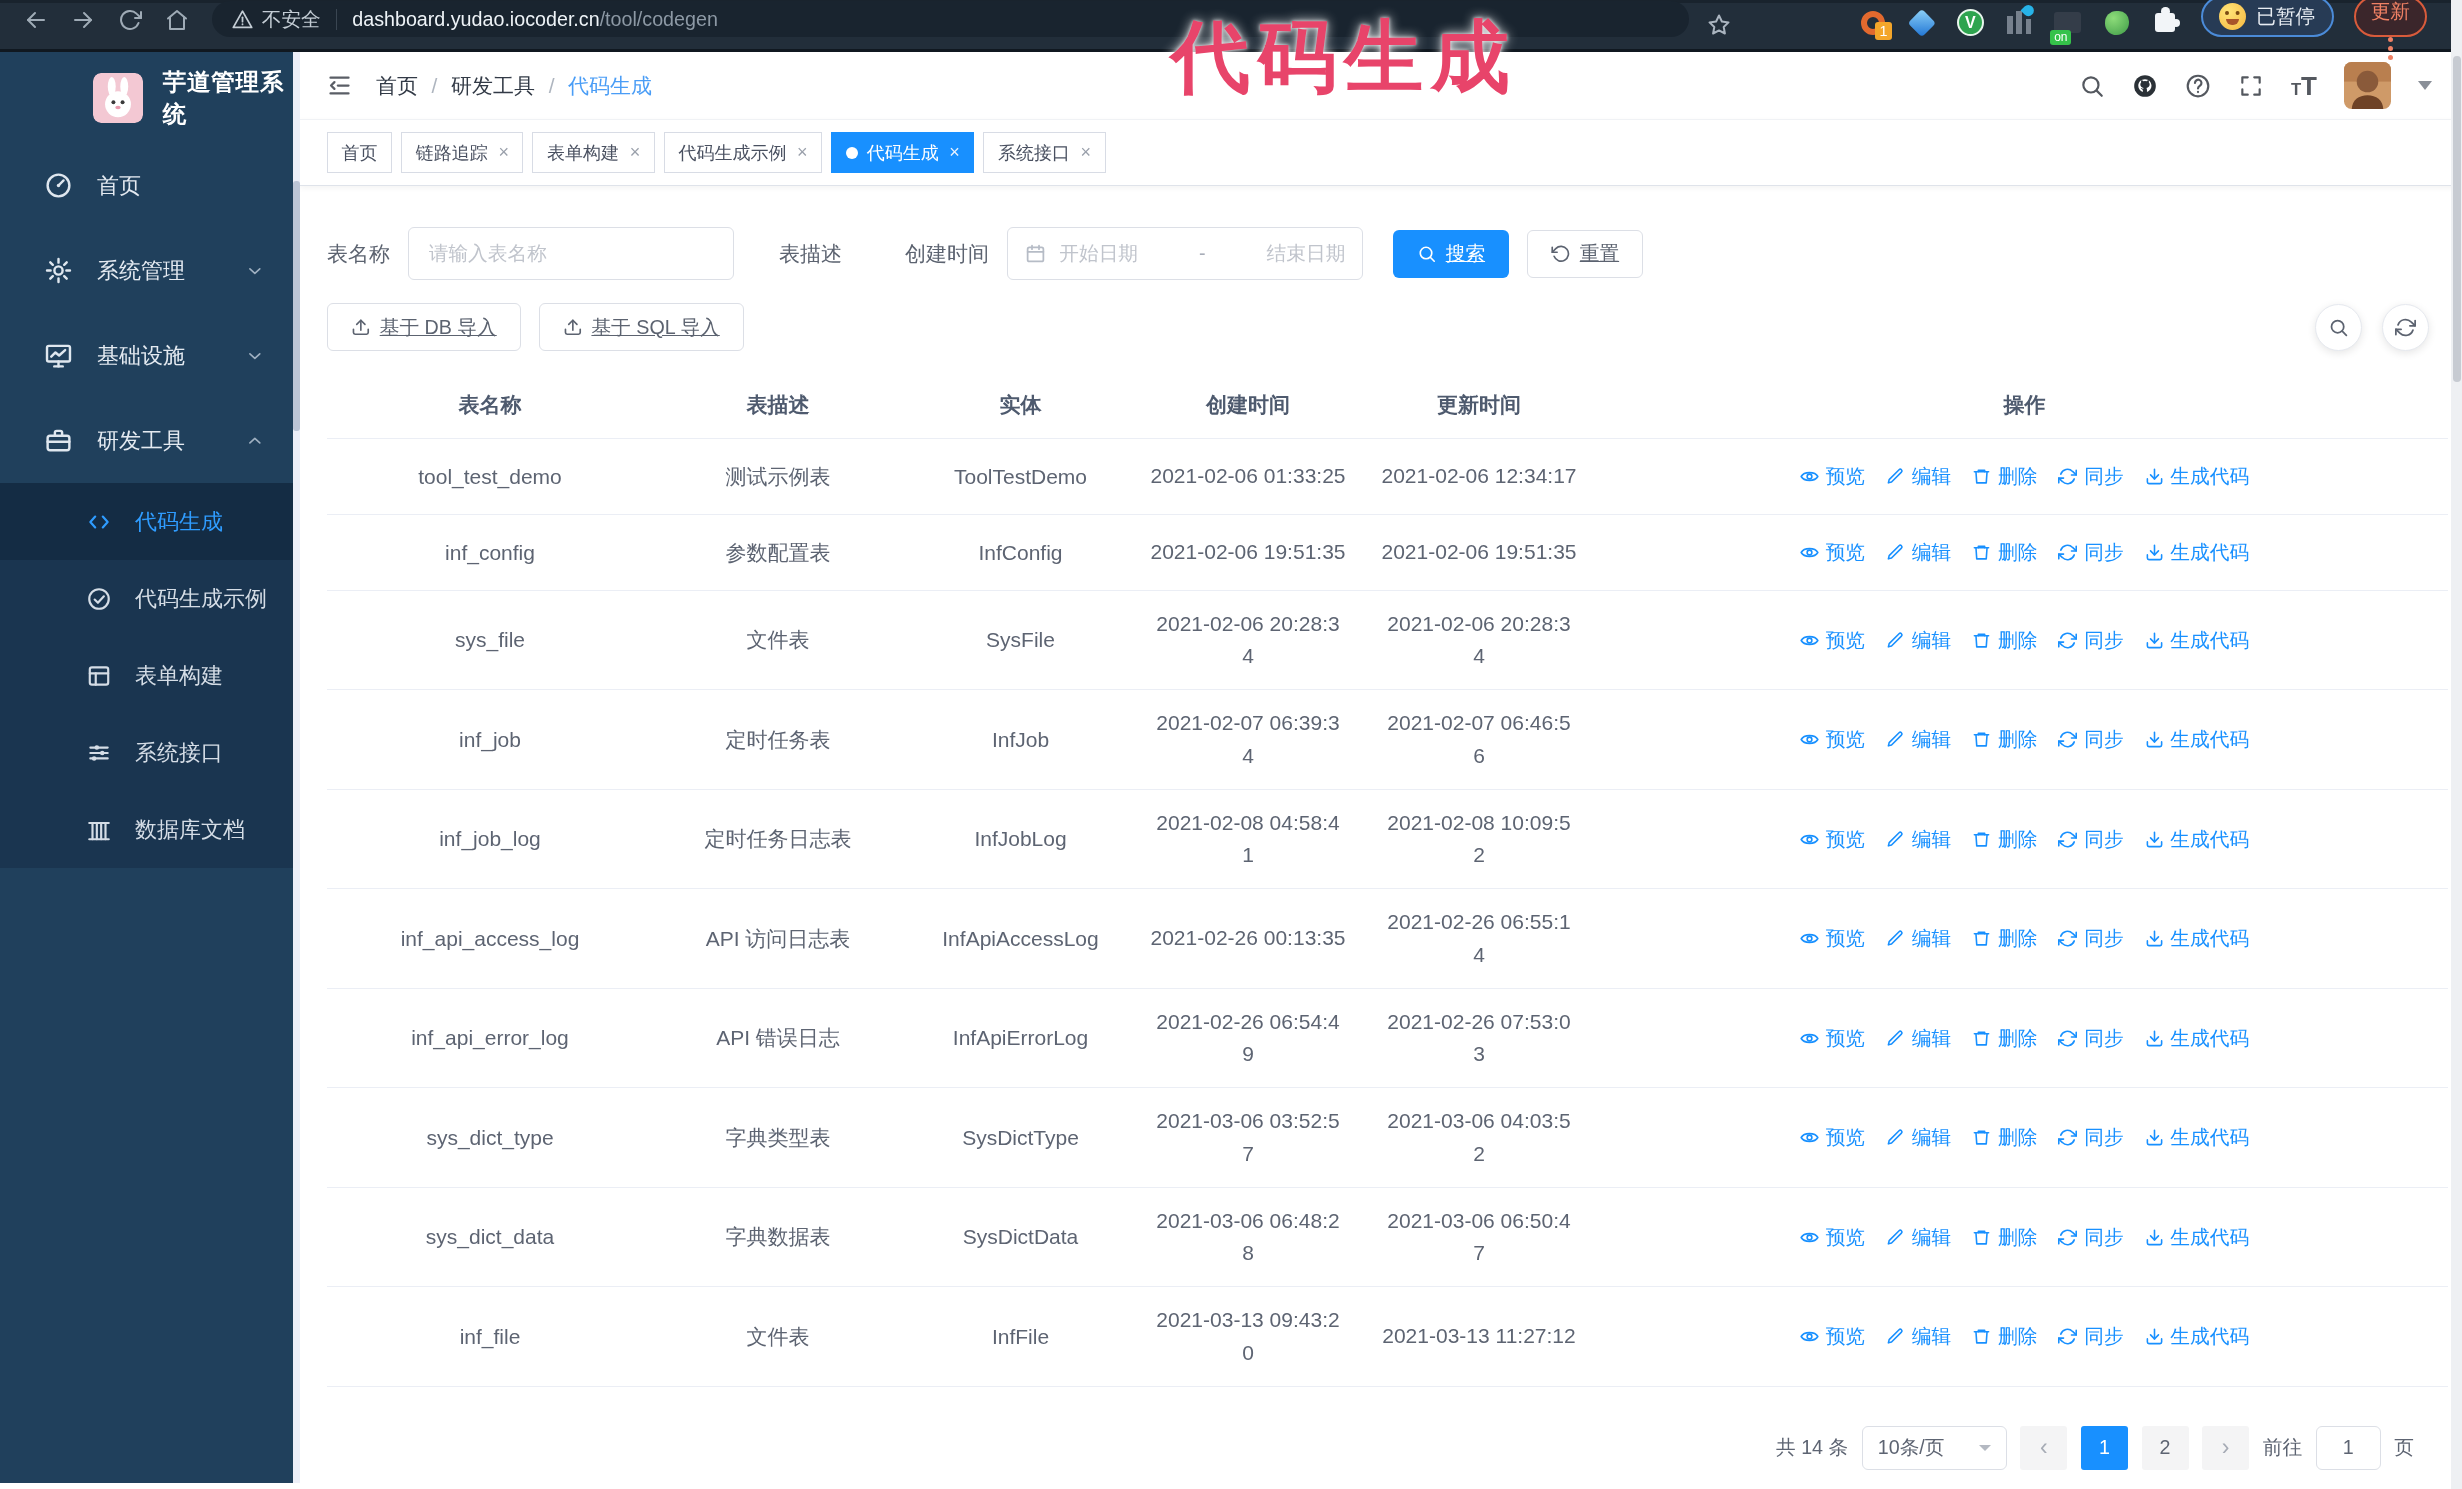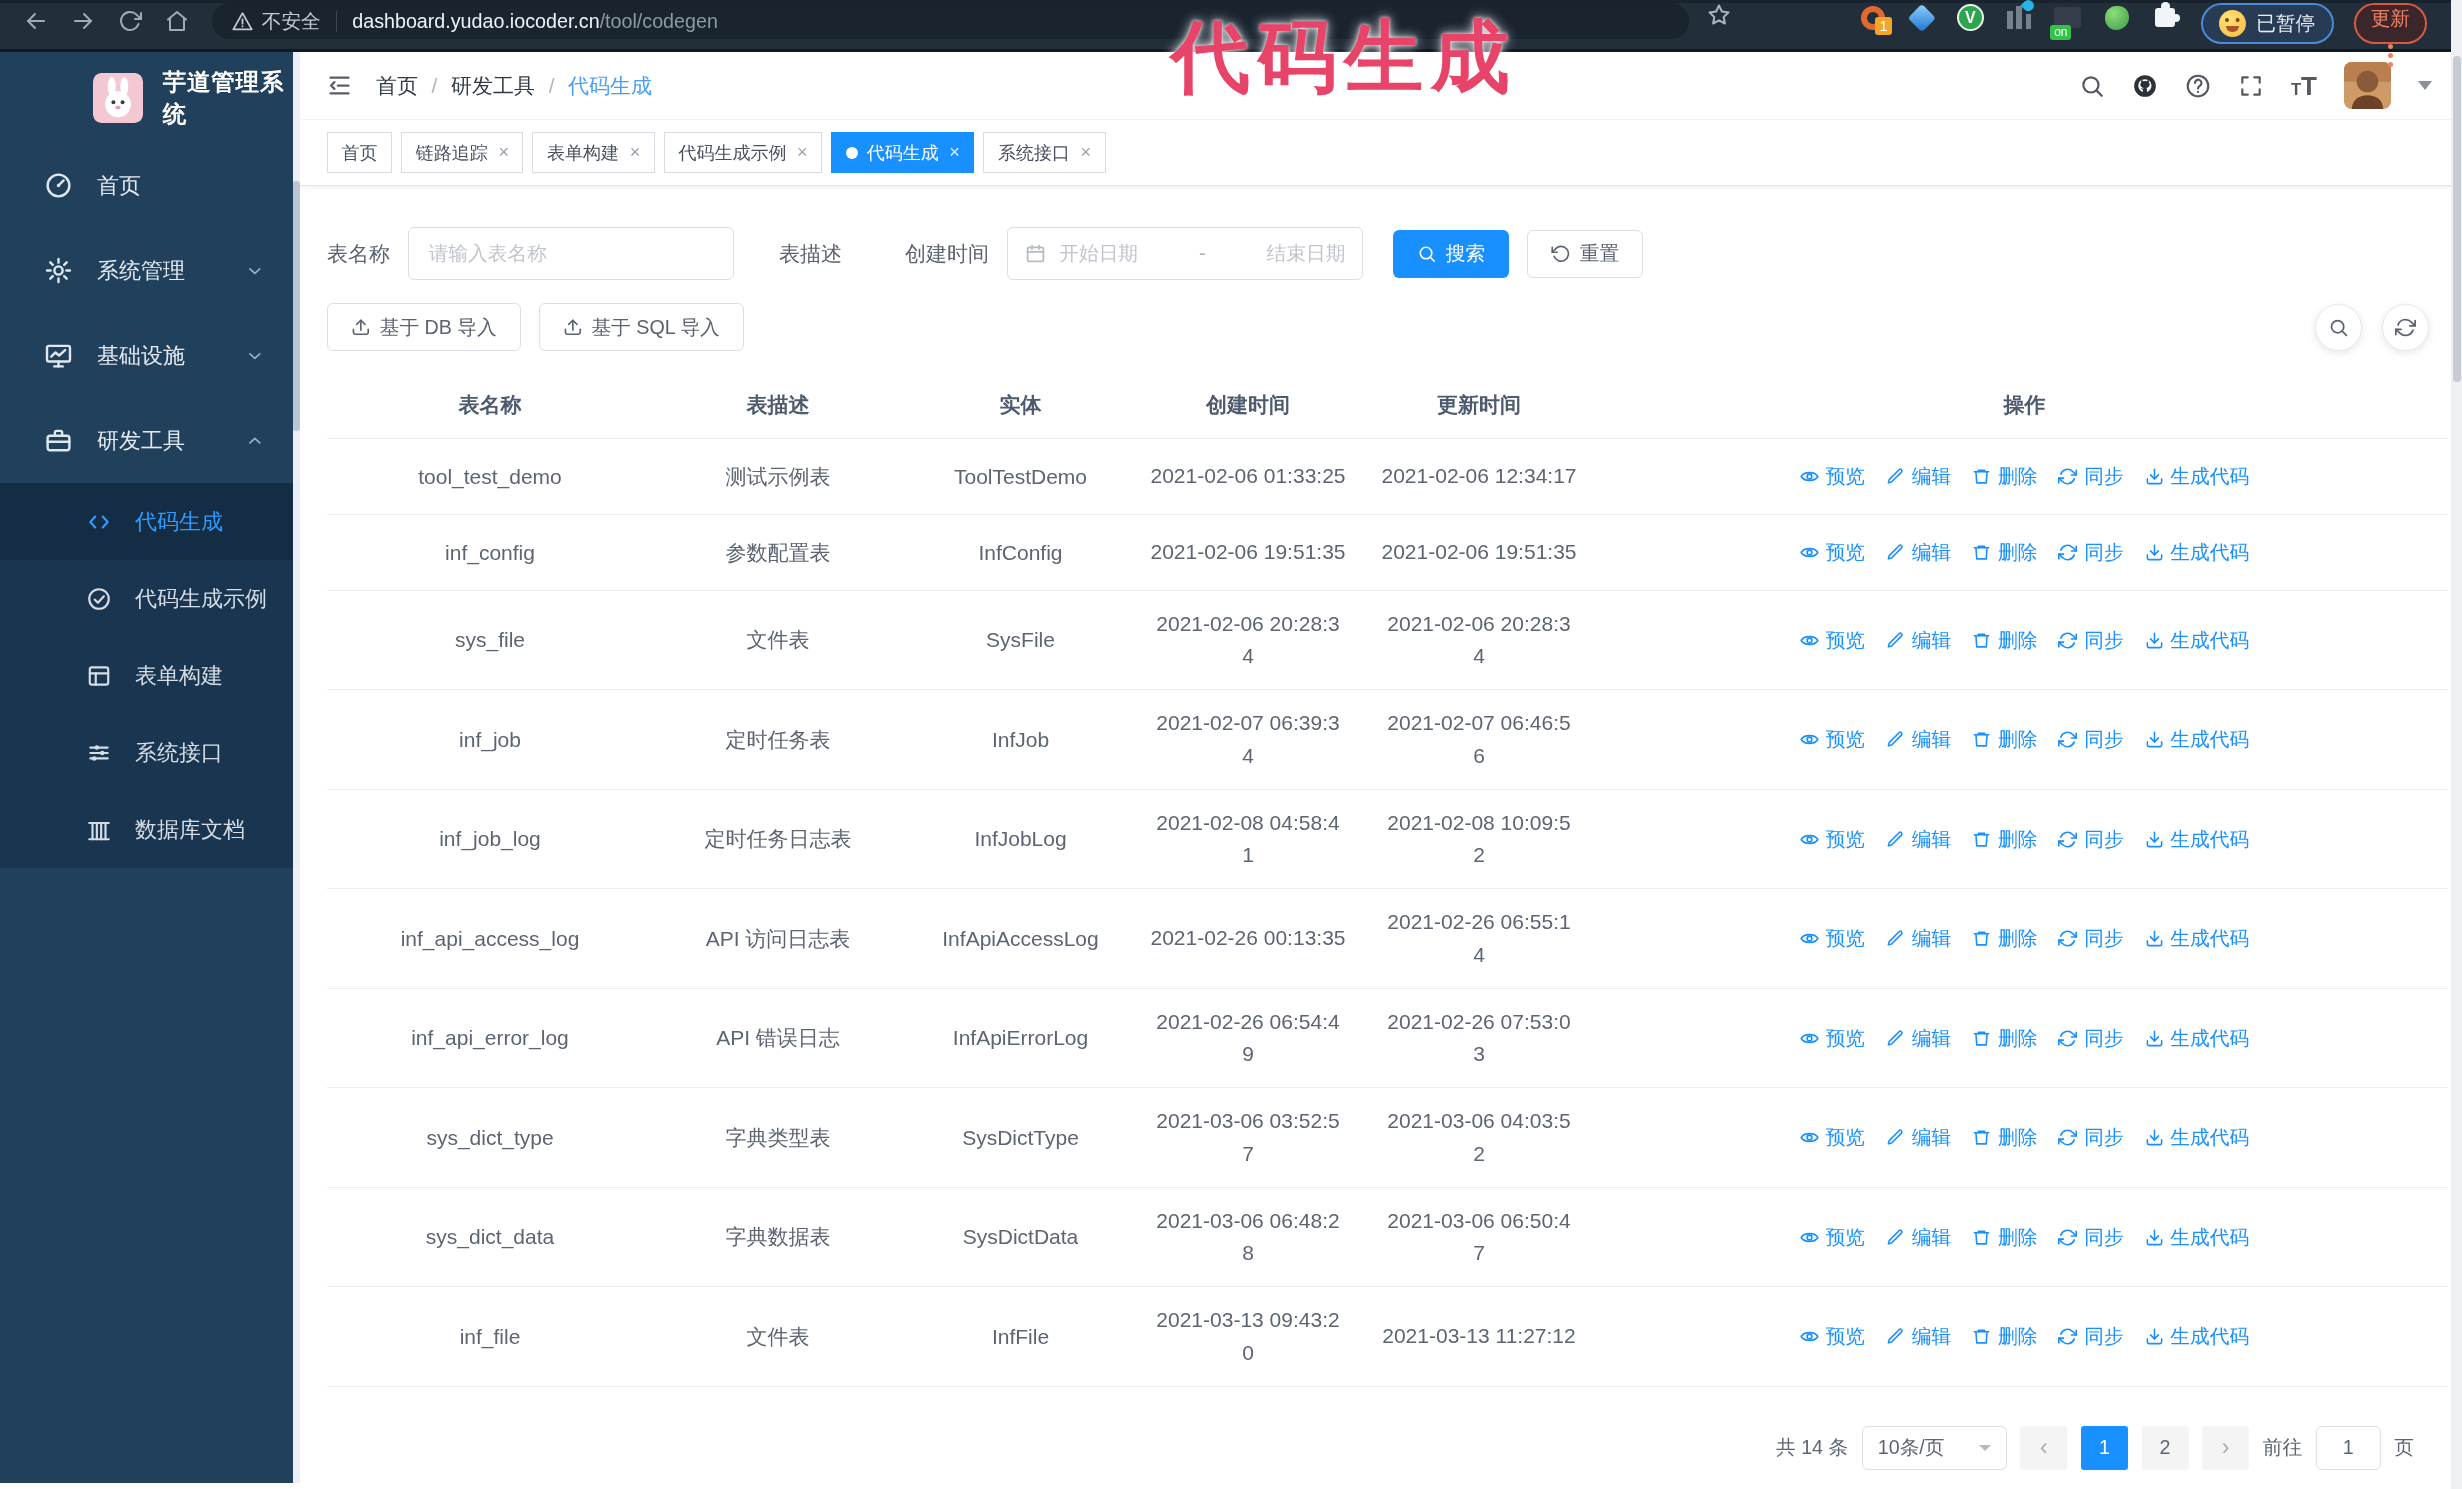--- a/index.html
+++ b/index.html
@@ -3,21 +3,21 @@
 <meta charset="utf-8">
 <style>
   * { margin:0; padding:0; box-sizing:border-box; }
   html,body { width:2462px; height:1490px; overflow:hidden; background:#fff;
     font-family:"Liberation Sans","DejaVu Sans",sans-serif; }
   svg { display:block; }
   .ic { stroke:currentColor; fill:none; stroke-width:2; stroke-linecap:round; stroke-linejoin:round; }
 
   
   .browser { height:52px; background:#222e3a; border-top:3px solid #19232d; border-bottom:3px solid #101820;
-    display:flex; align-items:flex-start; padding:0 35px 0 18px; position:relative; z-index:5; }
+    display:flex; align-items:flex-end; padding:0 35px 12px 18px; position:relative; z-index:5; }
   .bicon { width:35px; height:35px; margin-right:12px; display:flex; align-items:center; justify-content:center;
     color:#9fabb6; flex:none; }
   .bicon svg { width:24px; height:24px; }
   .urlbar { width:1477px; height:36px; background:#19242f; border-radius:18px; display:flex; align-items:center;
     padding:0 19.7px; margin-left:6px; font-size:19.7px; color:#c3ccd4; flex:none; }
   .urlbar .warn svg { width:21px; height:21px; }
   .url-sec { margin-left:9px; }
   .url-div { width:1.5px; height:21px; background:#3a4652; margin:0 15px; }
   .url-host { color:#eef3f7; }
   .url-path { color:#8d99a5; }
@@ -108,21 +108,21 @@
   .f-label { font-size:21px; color:#5c6370; margin-right:18px; white-space:nowrap; }
   .f-input { width:326px; height:53px; border:1.5px solid #dcdfe6; border-radius:6px; padding:0 19.7px;
     font-size:19.7px; color:#5c6370; background:#fff; outline:none; font-family:inherit; }
   .f-input::placeholder { color:#c0c4cc; }
   .sp60 { width:45px; flex:none; }
   .range { width:356px; height:53px; border:1.5px solid #dcdfe6; border-radius:6px; display:flex; align-items:center;
     padding:0 16.7px; gap:13.6px; font-size:19.7px; color:#c0c4cc; background:#fff; }
   .range .cal { color:#b6bcc6; } .range .cal svg { width:21px; height:21px; }
   .range .sep { color:#a8adb8; flex:1; text-align:center; }
   .btn { height:48px; border-radius:6px; border:1.5px solid transparent; display:inline-flex; align-items:center;
-    gap:9px; padding:0 23px; font-size:19.7px; cursor:pointer; font-family:inherit; white-space:nowrap; }
+    gap:9px; padding:0 23px; font-size:19.7px; cursor:pointer; font-family:inherit; white-space:nowrap;text-decoration:underline; }
   .btn svg { width:19.7px; height:19.7px; }
   .btn-primary { background:#1890ff; color:#fff; }
   .btn-plain { background:#fff; border-color:#dcdfe6; color:#5c6370; }
   .ml40 { margin-left:30px; } .ml24 { margin-left:18px; }
 
   .tools-row { display:flex; align-items:center; margin-bottom:21px; }
   .circle-btns { margin-left:auto; display:flex; gap:19.7px; margin-right:18px; }
   .cbtn { width:47px; height:47px; border-radius:50%; background:#fff; border:1.5px solid #e6e9ef;
     box-shadow:0 2.3px 9px rgba(0,0,0,.10); color:#5c6370; display:flex; align-items:center; justify-content:center; cursor:pointer; }
   .cbtn svg { width:21px; height:21px; }

